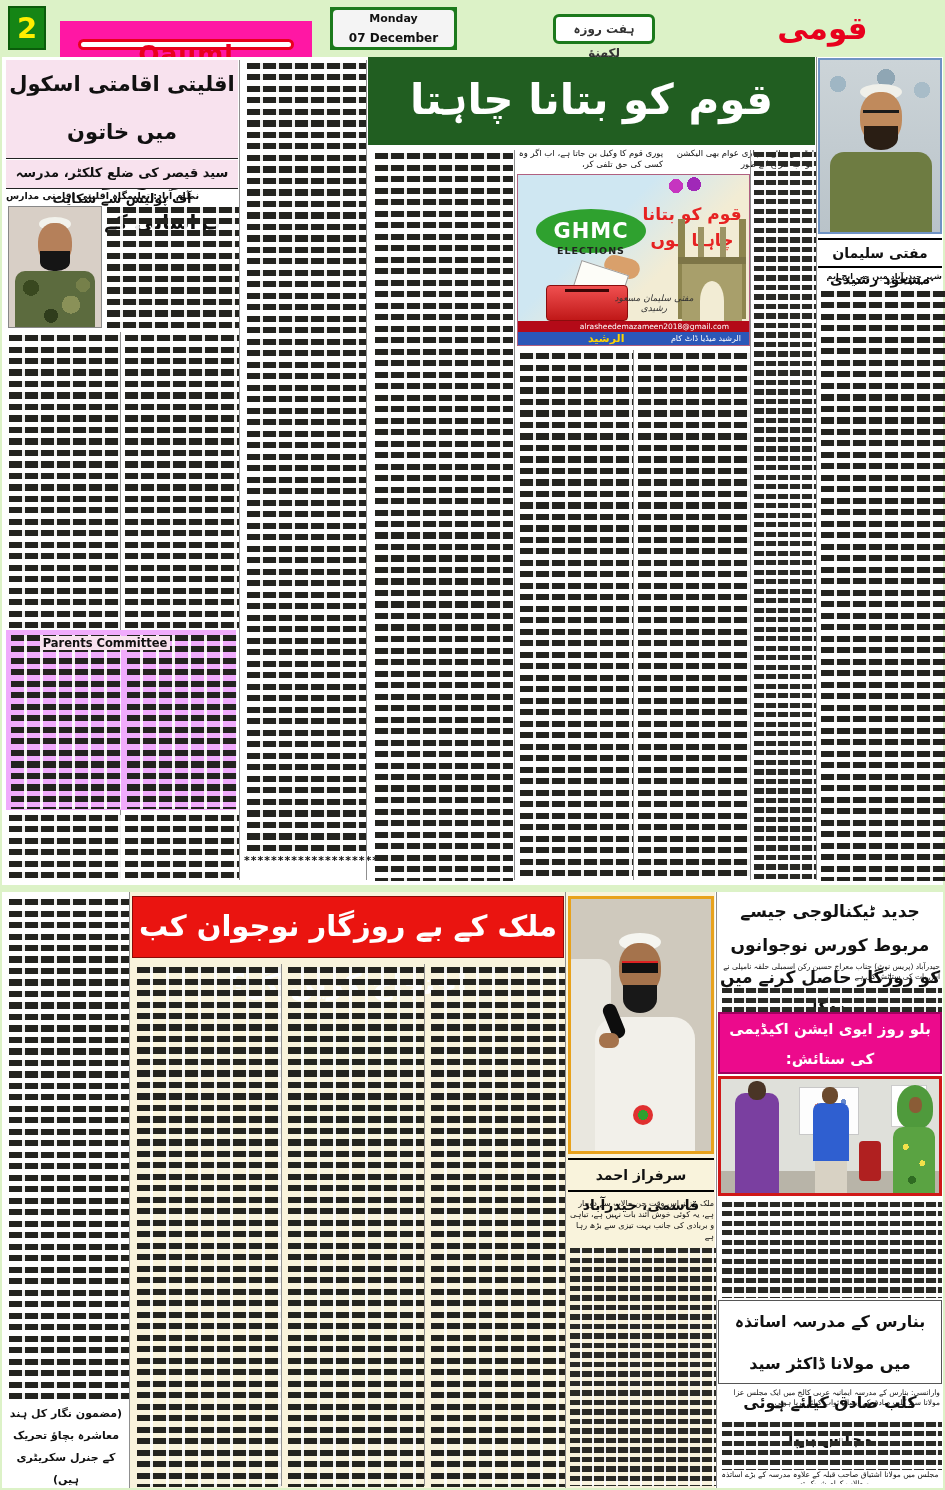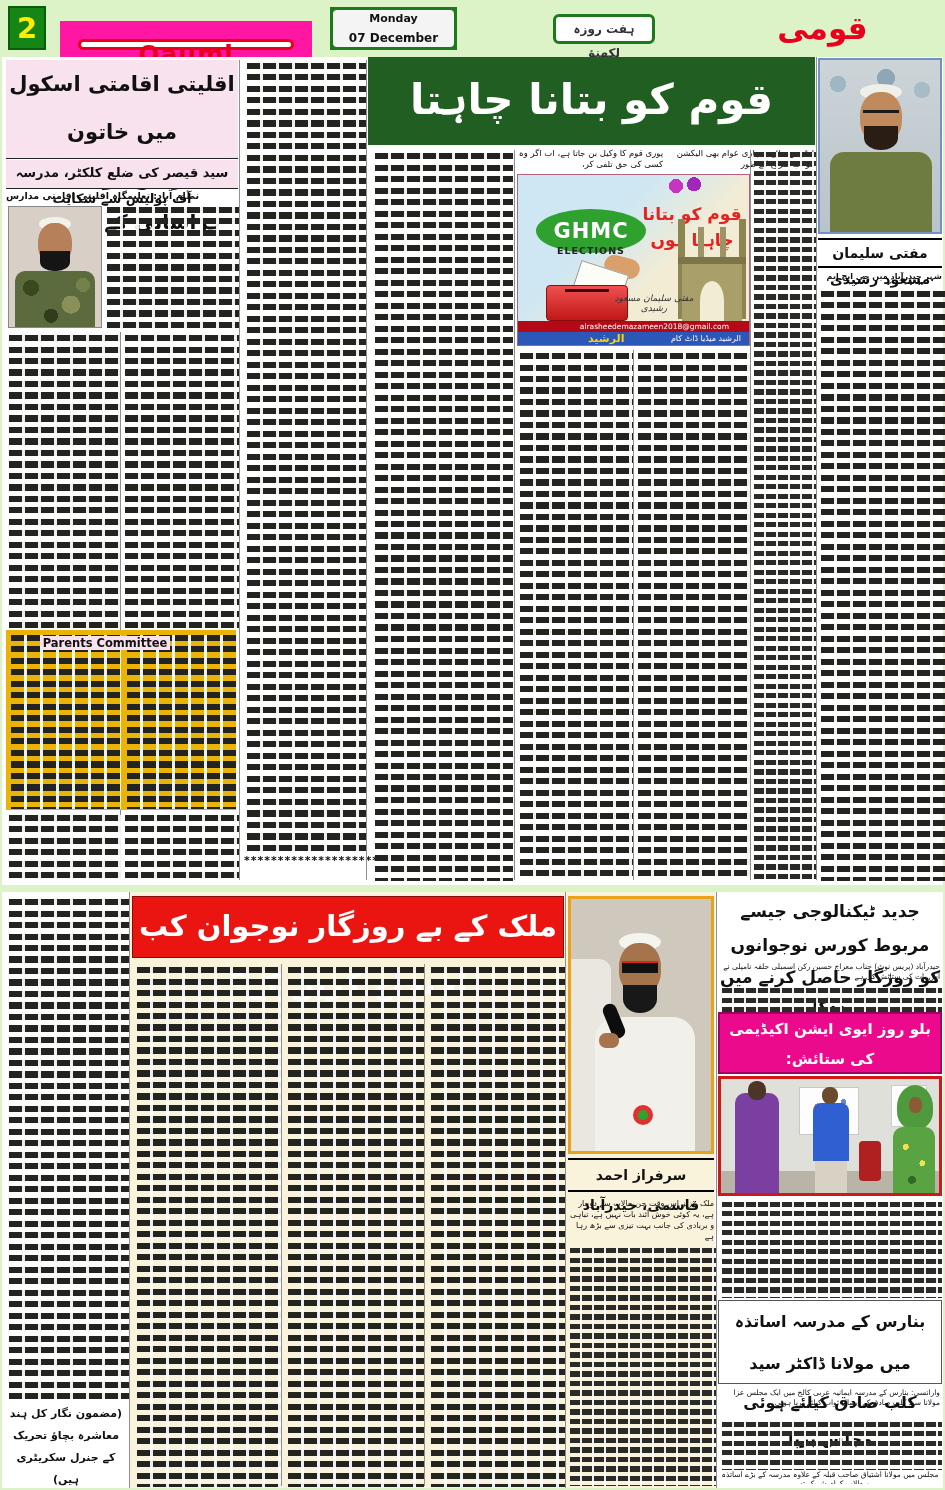--- a/index.html
+++ b/index.html
@@ -68,21 +68,21 @@
        radial-gradient(circle at 70% 60%,#8a9158 0 9px,transparent 9px),
        radial-gradient(circle at 45% 80%,#2f3d1c 0 7px,transparent 7px),
        radial-gradient(circle at 85% 25%,#76804a 0 7px,transparent 7px),#5c6b3e"></div>
 </div>
 <div class="abs greek" style="left:104px;top:204px;width:132px;height:124px"></div>
 
 <div class="abs greek" style="left:6px;top:332px;width:112px;height:296px"></div>
 <div class="abs greek" style="left:122px;top:332px;width:114px;height:296px"></div>
 <div class="vline" style="left:120px;top:332px;height:548px"></div>
 
-<div class="abs" style="left:6px;top:630px;width:230px;height:180px;background:#eab308">
+<div class="abs" style="left:6px;top:630px;width:230px;height:180px;background:#f0abfc">
   <div class="abs greek" style="left:2px;top:2px;width:110px;height:174px"></div>
   <div class="abs greek" style="left:118px;top:2px;width:110px;height:174px"></div>
   <div class="abs" style="left:34px;top:6px;width:130px;background:#f8e2ee;font-weight:bold;font-size:11.5px;text-align:center">Parents Committee</div>
 </div>
 <div class="abs greek" style="left:6px;top:812px;width:112px;height:66px"></div>
 <div class="abs greek" style="left:122px;top:812px;width:114px;height:66px"></div>
 <div class="vline" style="left:239px;top:60px;height:820px"></div>
 
 <div class="abs greek" style="left:244px;top:60px;width:120px;height:790px"></div>
 <div class="abs c" style="left:244px;top:854px;width:120px;font-size:11px;font-weight:bold;letter-spacing:1px">********************</div>

